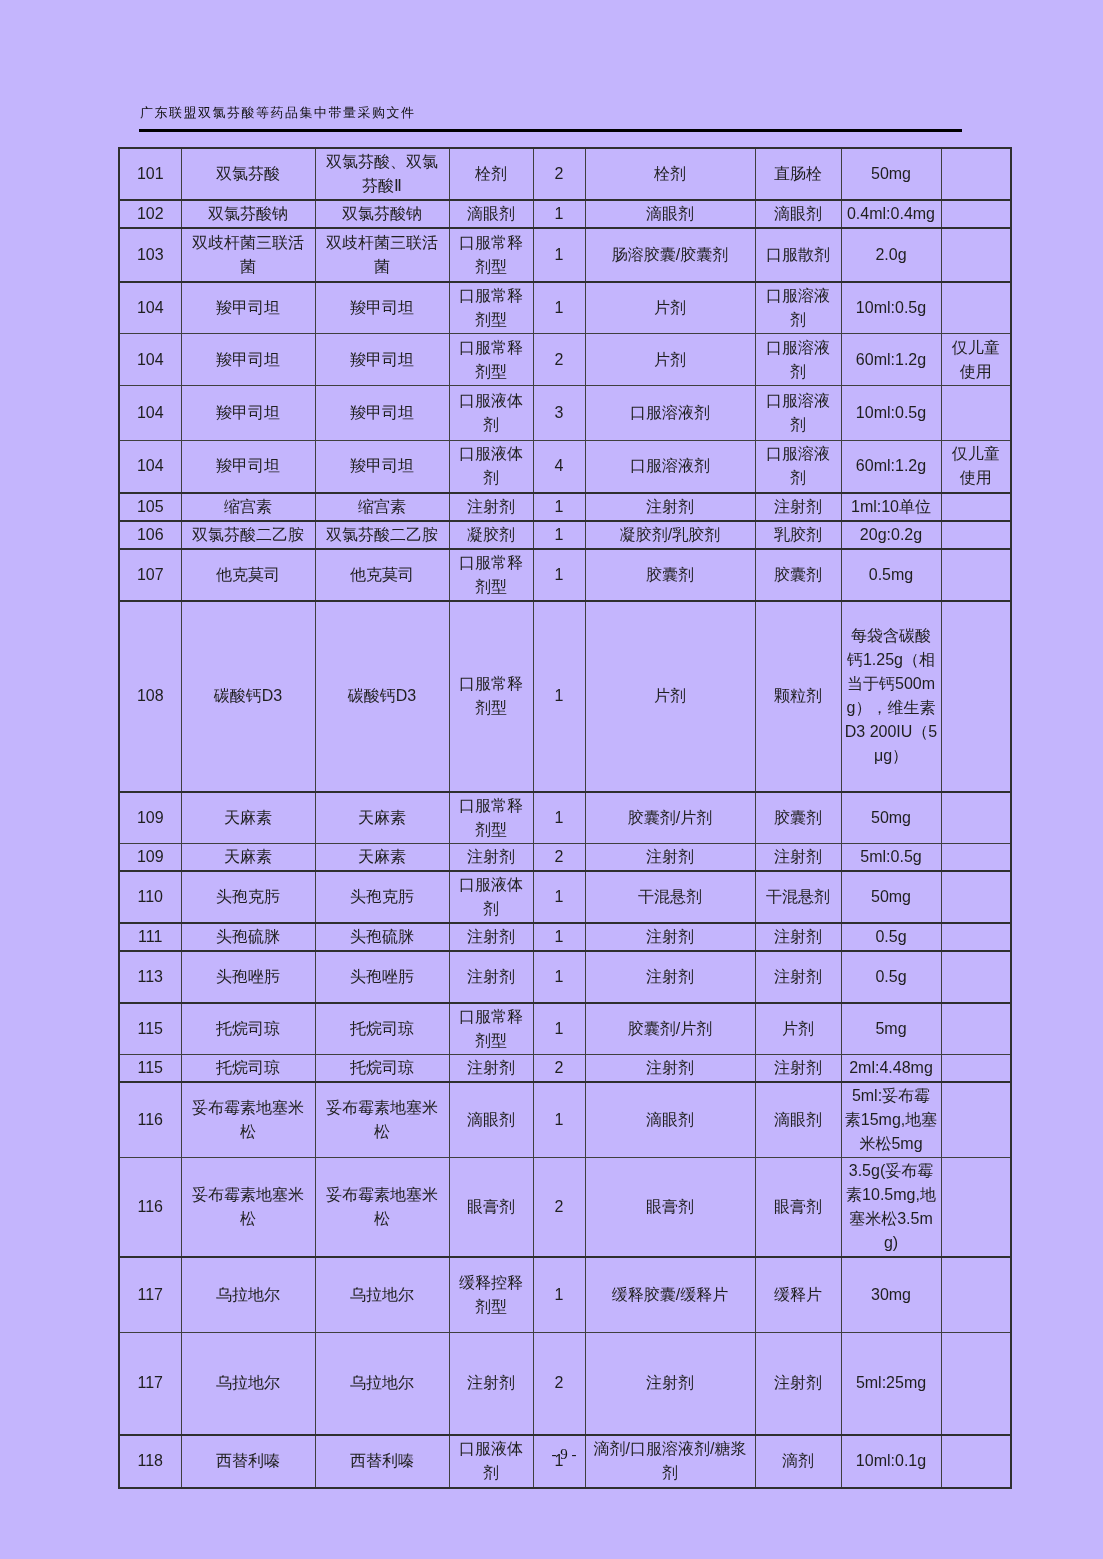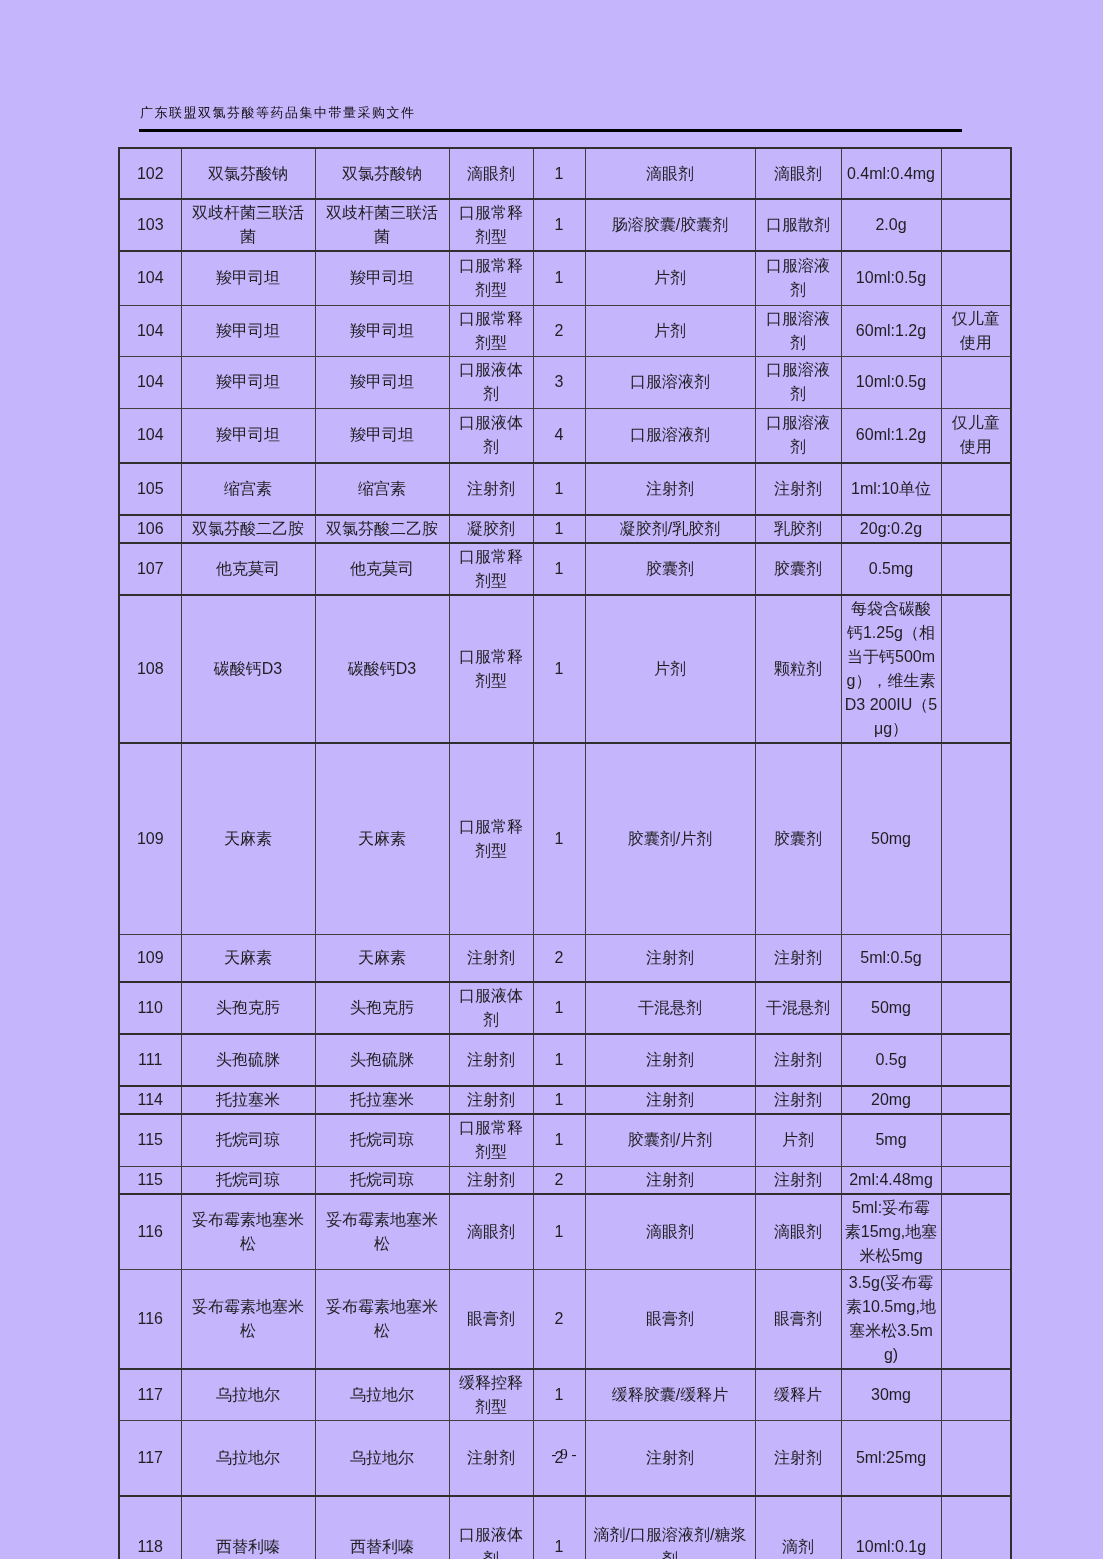--- a/index.html
+++ b/index.html
@@ -120,20 +120,31 @@
         <col class="c-name2">
       <col class="c-cat">
         <col class="c-seq">
         <col class="c-form">
       <col class="c-sub">
         <col class="c-spec">
         <col class="c-rem">
     </colgroup>
     <tbody>
         <tr class="group-start">
+          <td class="col-no">101</td>
+          <td class="col-name">双氯芬酸</td>
+          <td class="col-name2">双氯芬酸、双氯芬酸Ⅱ</td>
+          <td class="col-form_category">栓剂</td>
+          <td class="col-seq">2</td>
+          <td class="col-form">栓剂</td>
+          <td class="col-sub_form">直肠栓</td>
+          <td class="col-spec">50mg</td>
+          <td class="col-remark"></td>
+        </tr>
+        <tr class="group-start">
           <td class="col-no">102</td>
           <td class="col-name">双氯芬酸钠</td>
           <td class="col-name2">双氯芬酸钠</td>
           <td class="col-form_category">滴眼剂</td>
           <td class="col-seq">1</td>
           <td class="col-form">滴眼剂</td>
           <td class="col-sub_form">滴眼剂</td>
           <td class="col-spec">0.4ml:0.4mg</td>
           <td class="col-remark"></td>
         </tr>
@@ -274,28 +285,28 @@
           <td class="col-name">头孢硫脒</td>
           <td class="col-name2">头孢硫脒</td>
           <td class="col-form_category">注射剂</td>
           <td class="col-seq">1</td>
           <td class="col-form">注射剂</td>
           <td class="col-sub_form">注射剂</td>
           <td class="col-spec">0.5g</td>
           <td class="col-remark"></td>
         </tr>
         <tr class="group-start">
-          <td class="col-no">114</td>
-          <td class="col-name">托拉塞米</td>
-          <td class="col-name2">托拉塞米</td>
-          <td class="col-form_category">注射剂</td>
-          <td class="col-seq">1</td>
-          <td class="col-form">注射剂</td>
-          <td class="col-sub_form">注射剂</td>
-          <td class="col-spec">20mg</td>
+          <td class="col-no">113</td>
+          <td class="col-name">头孢唑肟</td>
+          <td class="col-name2">头孢唑肟</td>
+          <td class="col-form_category">注射剂</td>
+          <td class="col-seq">1</td>
+          <td class="col-form">注射剂</td>
+          <td class="col-sub_form">注射剂</td>
+          <td class="col-spec">0.5g</td>
           <td class="col-remark"></td>
         </tr>
         <tr class="group-start">
           <td class="col-no">115</td>
           <td class="col-name">托烷司琼</td>
           <td class="col-name2">托烷司琼</td>
           <td class="col-form_category">口服常释剂型</td>
           <td class="col-seq">1</td>
           <td class="col-form">胶囊剂/片剂</td>
           <td class="col-sub_form">片剂</td>

